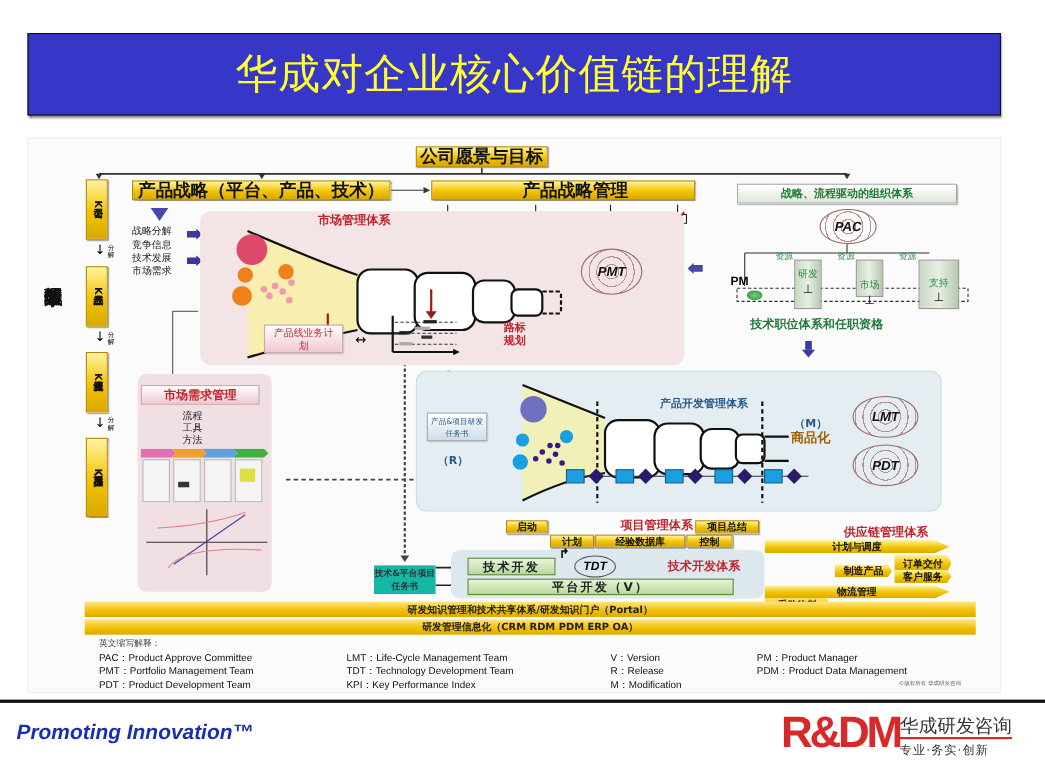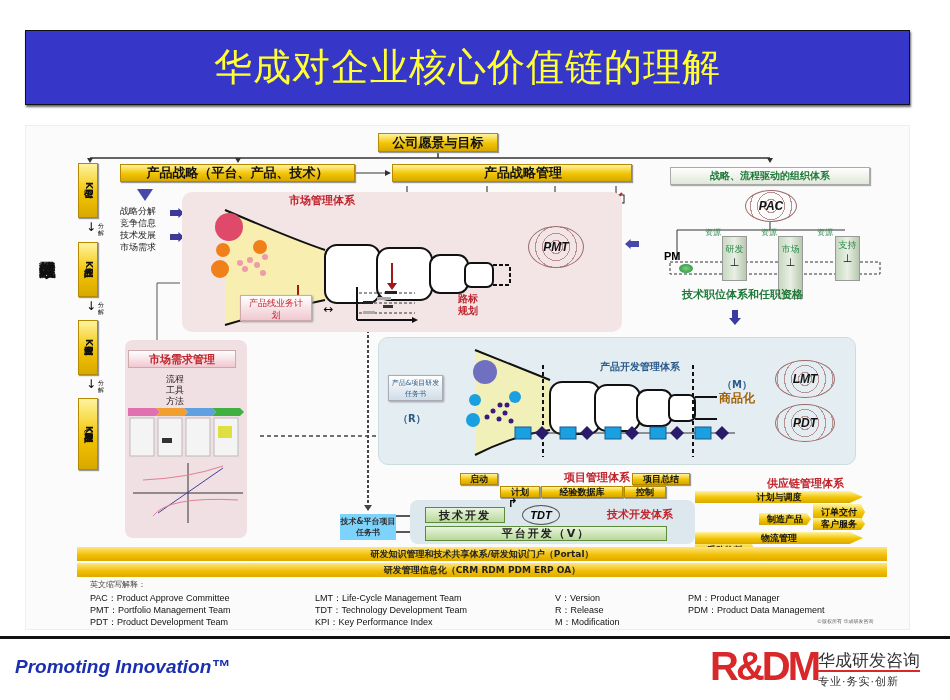--- a/index.html
+++ b/index.html
@@ -1,21 +1,21 @@
 <!DOCTYPE html>
 <html><head>
 <meta charset="utf-8">
 <style>
   * { box-sizing: border-box; margin: 0; padding: 0; }
   body { width: 950px; height: 700px; background: #ffffff; position: relative; overflow: hidden; font-family: "DejaVu Sans", sans-serif; }
   .abs { position: absolute; }
   .title-bar { left: 25px; top: 30px; width: 885px; height: 75px; background: #3636c8; border: 1px solid #111; box-shadow: 1px 2px 2px #666; display: flex; align-items: center; justify-content: center; }
   .title-bar span { color: #ffff33; font-family: "DejaVu Serif", serif; font-size: 38px; letter-spacing: 1px; }
   .diagram { left: 25px; top: 125px; width: 885px; height: 505px; background: #fbfbfb; border: 1px solid #eee; }
-  .gold { background: linear-gradient(#fff3a0, #f2c400 55%, #d9a800); border: 1px solid #b58a00; color: #111; font-weight: bold; font-size: 13px; display: flex; align-items: center; justify-content: center; box-shadow: 1px 1px 1px #999; }
+  .gold { background: linear-gradient(#fff3a0, #f2c400 55%, #d9a800); border: 1px solid #b58a00; color: #111; font-weight: bold; font-size: 16px; display: flex; align-items: center; justify-content: center; box-shadow: 1px 1px 1px #999; }
   .gold-v { writing-mode: vertical-rl; font-size: 9px; }
   .green-h { background: linear-gradient(#ffffff, #dfe8d8); border: 1px solid #aaa; color: #1f7a3a; font-weight: bold; font-size: 10px; display: flex; align-items: center; justify-content: center; box-shadow: 1px 1px 1px #aaa; }
   .txt { font-size: 9px; color: #222; line-height: 12px; }
   .red { color: #c0262e; font-weight: bold; margin-left: 34px; }
   .market-box { left: 182px; top: 192px; width: 440px; height: 140px; background: #f3e4e6; border-radius: 10px; }
   .dev-box { left: 378px; top: 337px; width: 478px; height: 128px; background: #e4eef2; border: 1px solid #cdd; border-radius: 10px; }
   .mreq-box { left: 125px; top: 340px; width: 122px; height: 198px; background: #f0dfe3; border-radius: 8px; }
   .tech-box { left: 410px; top: 500px; width: 285px; height: 44px; background: #dde8ee; border-radius: 8px; }
   .greenbtn { background: linear-gradient(#e8f4dc, #b9d99a); border: 1px solid #5a8a3a; color: #222; font-size: 11px; font-weight: bold; display: flex; align-items: center; justify-content: center; letter-spacing: 2px; }
   .arrow-gold { background: linear-gradient(#fff3a0, #f2c400 55%, #d9a800); color: #111; font-weight: bold; font-size: 9px; display: flex; align-items: center; justify-content: center; clip-path: polygon(0 0, 92% 0, 100% 50%, 92% 100%, 0 100%); }
@@ -163,22 +163,22 @@
 <svg class="abs" style="left:665px;top:220px;width:225px;height:70px;">
   <line x1="105" y1="2" x2="105" y2="10" stroke="#333"></line>
   <line x1="12" y1="10" x2="180" y2="10" stroke="#333"></line>
   <line x1="12" y1="10" x2="12" y2="40" stroke="#333"></line>
   <rect x="5" y="42" width="210" height="12" fill="none" stroke="#333" stroke-dasharray="3,2"></rect>
 </svg>
 <div class="abs" style="left:705px;top:227px;font-size:8px;color:#2a8a4a;">资源</div>
 <div class="abs" style="left:761px;top:227px;font-size:8px;color:#2a8a4a;">资源</div>
 <div class="abs" style="left:817px;top:227px;font-size:8px;color:#2a8a4a;">资源</div>
 <div class="abs" style="left:722px;top:236px;width:25px;height:45px;background:linear-gradient(90deg,#c8d8c0,#e8efe4,#b8c8b0);border:1px solid #999;font-size:9px;color:#2a8a4a;text-align:center;padding-top:6px;"><span>研发</span><div style="font-size:11px;color:#111;">⊥</div></div>
-<div class="abs" style="left:778px;top:236px;width:25px;height:63px;background:linear-gradient(90deg,#c8d8c0,#e8efe4,#b8c8b0);border:1px solid #999;font-size:9px;color:#2a8a4a;text-align:center;padding-top:6px;"><span>市场</span><div style="font-size:11px;color:#111;">⊥</div></div>
-<div class="abs" style="left:835px;top:236px;width:25px;height:45px;background:linear-gradient(90deg,#c8d8c0,#e8efe4,#b8c8b0);border:1px solid #999;font-size:9px;color:#2a8a4a;text-align:center;padding-top:2px;"><span>支持</span><div style="font-size:11px;color:#111;">⊥</div></div>
+<div class="abs" style="left:778px;top:236px;width:25px;height:34px;background:linear-gradient(90deg,#c8d8c0,#e8efe4,#b8c8b0);border:1px solid #999;font-size:9px;color:#2a8a4a;text-align:center;padding-top:16px;"><span>市场</span><div style="font-size:11px;color:#111;">⊥</div></div>
+<div class="abs" style="left:835px;top:236px;width:37px;height:45px;background:linear-gradient(90deg,#c8d8c0,#e8efe4,#b8c8b0);border:1px solid #999;font-size:9px;color:#2a8a4a;text-align:center;padding-top:14px;"><span>支持</span><div style="font-size:11px;color:#111;">⊥</div></div>
 <div class="abs" style="left:664px;top:250px;font-size:11px;font-weight:bold;font-family:'Liberation Sans',sans-serif;">PM</div>
 <div class="abs" style="left:679px;top:264px;width:14px;height:9px;border-radius:50%;background:radial-gradient(#7ad07a,#1e8a3a);"></div>
 <div class="abs" style="left:682px;top:287px;font-size:11px;font-weight:bold;color:#1f7a3a;font-family:'DejaVu Serif',serif;">技术职位体系和任职资格</div>
 
 <div class="abs mreq-box"></div>
 <div class="abs" style="left:128px;top:350px;width:108px;height:18px;background:linear-gradient(#fff,#f0c8d0);border:1px solid #caa;color:#c0262e;font-weight:bold;font-size:11px;display:flex;align-items:center;justify-content:center;font-family:'DejaVu Serif',serif;">市场需求管理</div>
 <div class="abs" style="left:166px;top:374px;font-size:9px;line-height:11px;text-align:center;color:#222;">
   <div>流程</div>
   <div>工具</div>
   <div>方法</div>
@@ -251,21 +251,21 @@
     <polygon points="212,2 219,9 212,16 205,9" fill="#2a1a6a"></polygon>
 </svg>
 
 <div class="abs gold" style="left:460px;top:473px;width:38px;height:12px;font-size:9px;">启动</div>
 <div class="abs red" style="left:530px;top:470px;font-size:11px;font-family:'DejaVu Serif',serif;">项目管理体系</div>
 <div class="abs gold" style="left:632px;top:473px;width:58px;height:12px;font-size:9px;">项目总结</div>
 <div class="abs gold" style="left:500px;top:486px;width:40px;height:12px;font-size:9px;">计划</div>
 <div class="abs gold" style="left:541px;top:486px;width:82px;height:12px;font-size:9px;">经验数据库</div>
 <div class="abs gold" style="left:624px;top:486px;width:42px;height:12px;font-size:9px;">控制</div>
 
-<div class="abs" style="left:340px;top:514px;width:56px;height:26px;background:#7dd3fc;font-size:8px;font-weight:bold;color:#333;text-align:center;line-height:11px;padding-top:2px;">技术&amp;平台项目任务书</div>
+<div class="abs" style="left:340px;top:514px;width:56px;height:26px;background:#14b8a6;font-size:8px;font-weight:bold;color:#333;text-align:center;line-height:11px;padding-top:2px;">技术&amp;平台项目任务书</div>
 <div class="abs tech-box"></div>
 <div class="abs greenbtn" style="left:425px;top:507px;width:80px;height:16px;">技术开发</div>
 <div class="abs" style="left:508px;top:496px;font-size:12px;font-weight:bold;">↱</div>
 <div class="abs" style="left:522px;top:505px;width:38px;height:20px;border:1px solid #555;border-radius:50%;display:flex;align-items:center;justify-content:center;font-family:'Liberation Sans',sans-serif;font-style:italic;font-weight:bold;font-size:11px;">
     <span>TDT</span>
   </div>
 <div class="abs red" style="left:573px;top:507px;font-size:11px;font-family:'DejaVu Serif',serif;">技术开发体系</div>
 <div class="abs greenbtn" style="left:425px;top:526px;width:242px;height:15px;">平台开发（V）</div>
 
 <div class="abs red" style="left:733px;top:476px;font-size:11px;font-family:'DejaVu Serif',serif;">供应链管理体系</div>

